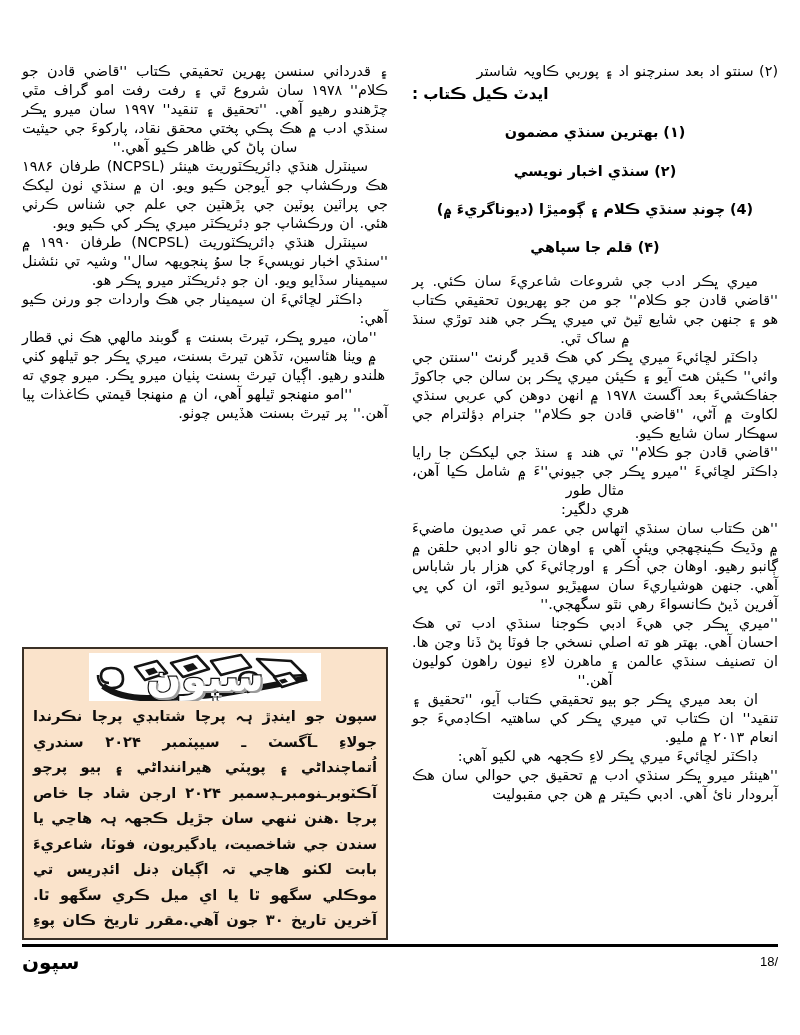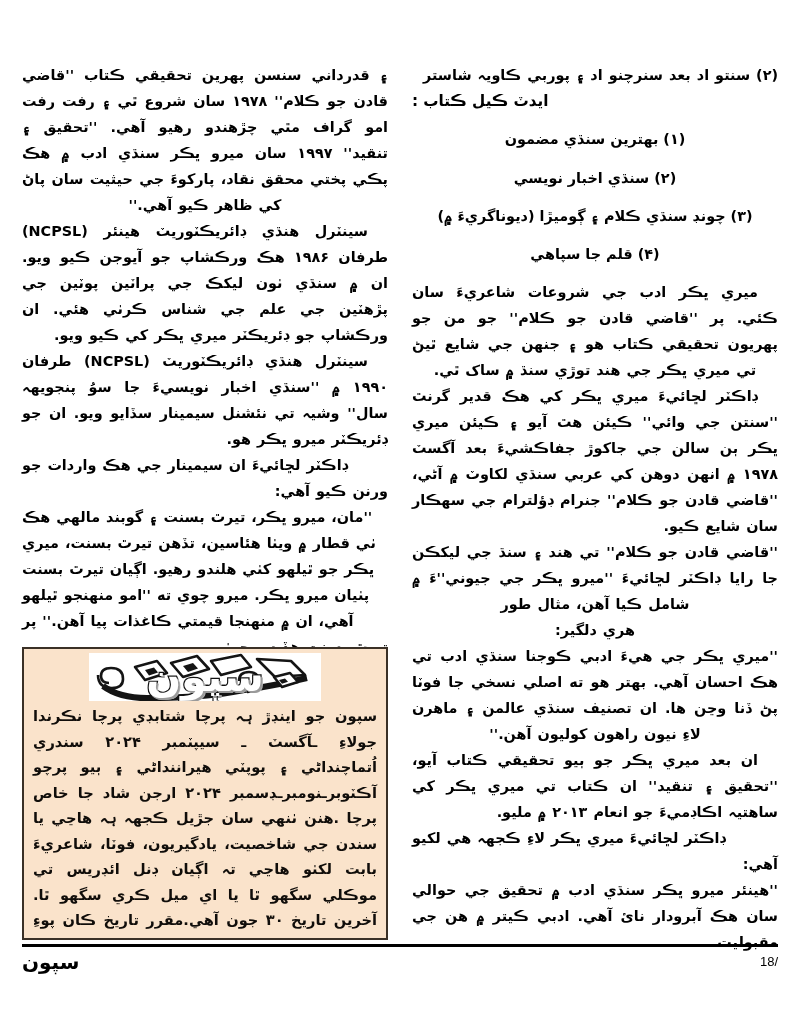--- a/index.html
+++ b/index.html
@@ -37,23 +37,23 @@
   .col {
     width: 372px;
     position: relative;
   }
 
   .rtl-para {
     direction: rtl;
     text-align: justify;
     text-align-last: right;
     font-family: "DejaVu Sans", "Liberation Sans", sans-serif;
-    font-weight: bold;
+    font-weight: normal;
     font-size: 14.4px;
-    line-height: 26px;
+    line-height: 19px;
     margin: 0 0 0 0;
     letter-spacing: 0px;
     word-spacing: 1px;
   }
   .rtl-para.indent { text-indent: 20px; }
   .rtl-para.center { text-align: left; text-align-last: center; }
   .rtl-para.rightal { text-align: left; text-align-last: right; }
   .rtl-para.lastcenter { text-align-last: center; }
 
   .listline {
@@ -173,31 +173,32 @@
   <div class="columns">
 
     <div class="col">
 
       <p class="rtl-para rightal">(۲) سنتو اد بعد سنرچنو اد ۽ پوربي ڪاويہ شاستر</p>
 
       <p class="heading-line">ايدٽ ڪيل ڪتاب :</p>
 
       <p class="listline">(۱) بهترين سنڌي مضمون</p>
       <p class="listline">(۲) سنڌي اخبار نويسي</p>
-      <p class="listline">(۳) چونڊ سنڌي ڪلام ۽ ڳوميڙا (ديوناگريءَ ۾)</p>
+      <p class="listline">(4) چونڊ سنڌي ڪلام ۽ ڳوميڙا (ديوناگريءَ ۾)</p>
       <p class="listline">(۴) قلم جا سپاهي</p>
 
       <p class="rtl-para indent lastcenter">ميري ڀڪر ادب جي شروعات شاعريءَ سان ڪئي. پر ''قاضي قادن جو ڪلام'' جو من جو پهريون تحقيقي ڪتاب هو ۽ جنهن جي شايع ٿيڻ تي ميري ڀڪر جي هند توڙي سنڌ ۾ ساک ٿي.</p>
 
       <p class="rtl-para indent">ڊاڪٽر لڇائيءَ ميري ڀڪر کي هڪ قدير گرنٿ ''سنتن جي وائي'' ڪيئن هٿ آيو ۽ ڪيئن ميري ڀڪر ٻن سالن جي جاکوڙ جفاڪشيءَ بعد آگسٽ ۱۹۷۸ ۾ انهن دوهن کي عربي سنڌي لکاوٽ ۾ آڻي، ''قاضي قادن جو ڪلام'' جنرام ڊؤلترام جي سهڪار سان شايع ڪيو.</p>
 
       <p class="rtl-para lastcenter">''قاضي قادن جو ڪلام'' تي هند ۽ سنڌ جي ليکڪن جا رايا ڊاڪٽر لڇائيءَ ''ميرو ڀڪر جي جيوني''ءَ ۾ شامل ڪيا آهن، مثال طور</p>
 
       <p class="rtl-para center">هري دلگير:</p>
 
+      <p class="rtl-para">''هن ڪتاب سان سنڌي اتهاس جي عمر ٽي صديون ماضيءَ ۾ وڌيڪ ڪينچهجي ويئي آهي ۽ اوهان جو ناﻟو ادبي حلقن ۾ ڳانبو رهيو. اوهان جي اُڪر ۽ اورچائيءَ کي هزار بار شاباس آهي. جنهن هوشياريءَ سان سهيڙيو سوڌيو اٿو، ان کي ڀي آفرين ڏيڻ ڪانسواءَ رهي نٿو سگهجي.''</p>
 
 
       <p class="rtl-para lastcenter">''ميري ڀڪر جي هيءَ ادبي ڪوجنا سنڌي ادب تي هڪ احسان آهي. بهتر هو ته اصلي نسخي جا فوٽا پڻ ڏنا وڃن ها. ان تصنيف سنڌي عالمن ۽ ماهرن لاءِ نيون راهون کوليون آهن.''</p>
 
       <p class="rtl-para indent">ان بعد ميري ڀڪر جو ٻيو تحقيقي ڪتاب آيو، ''تحقيق ۽ تنقيد'' ان ڪتاب تي ميري ڀڪر کي ساهتيہ اڪاڊميءَ جو انعام ۲۰۱۳ ۾ مليو.</p>
 
       <p class="rtl-para indent rightal">ڊاڪٽر لڇائيءَ ميري ڀڪر لاءِ ڪجهہ هي لکيو آهي:</p>
 
       <p class="rtl-para">''هينئر ميرو ڀڪر سنڌي ادب ۾ تحقيق جي حوالي سان هڪ آبرودار ناﺉ آهي. ادبي ڪيتر ۾ هن جي مقبوليت</p>
     </div>

